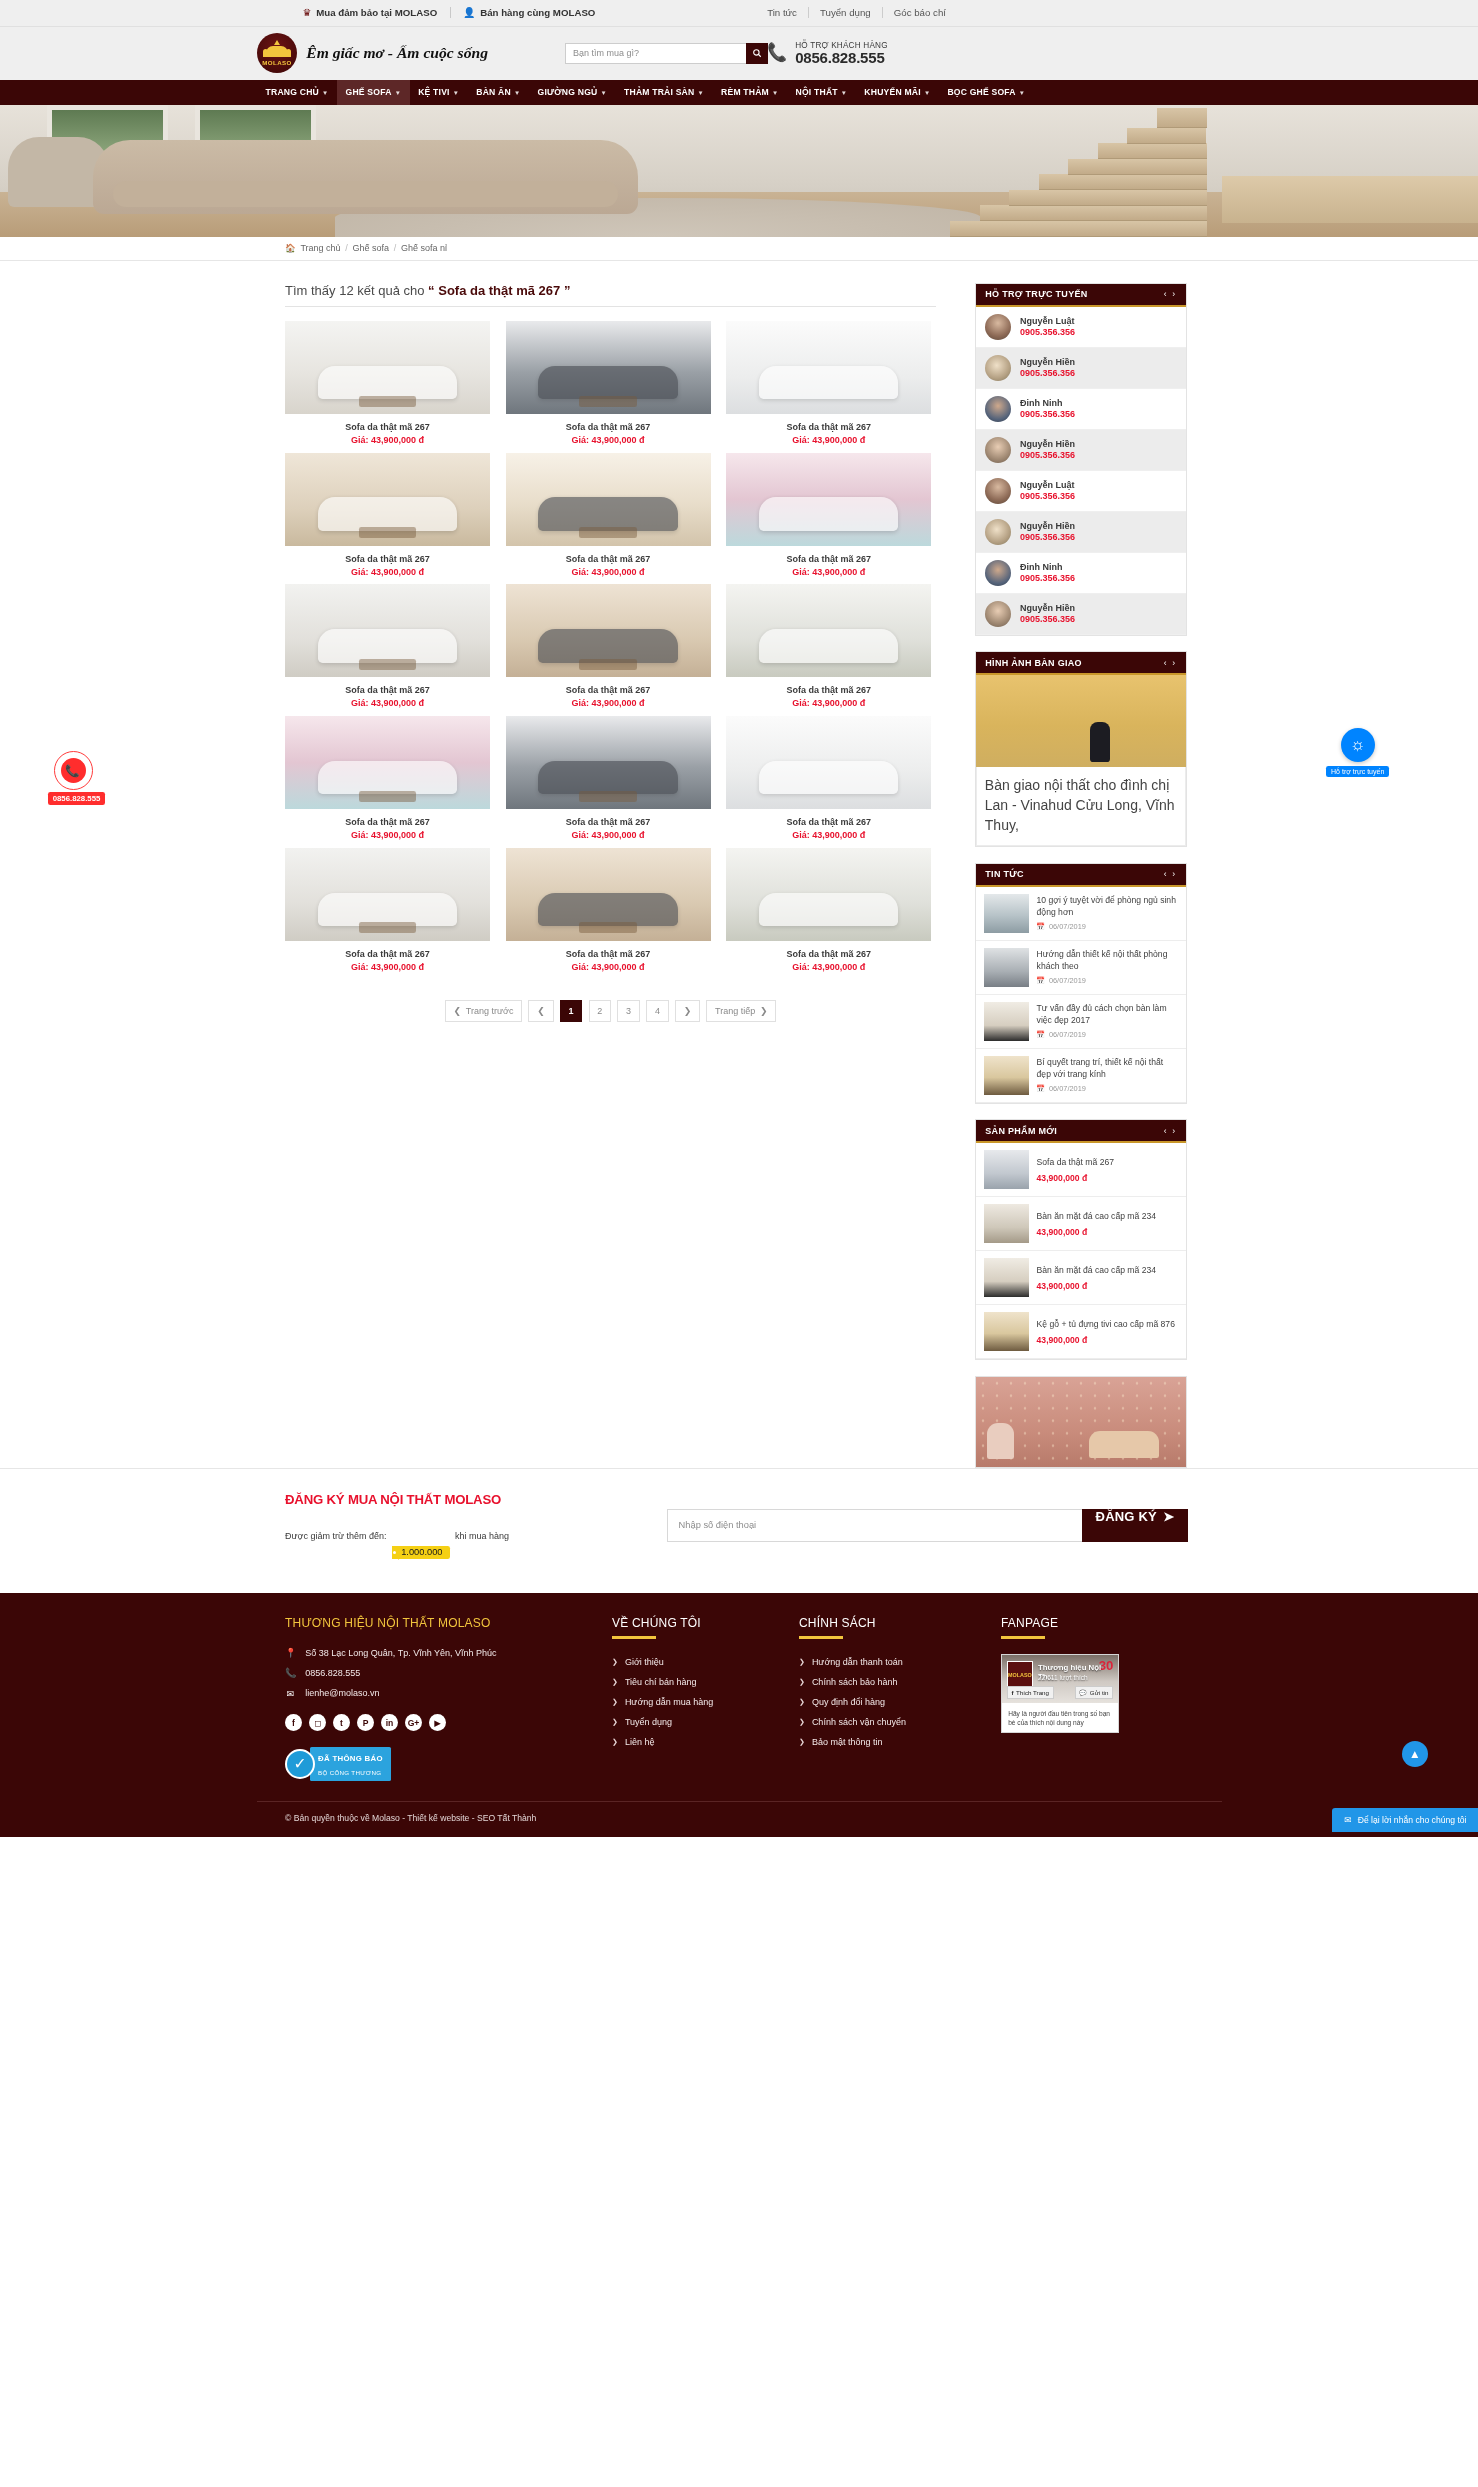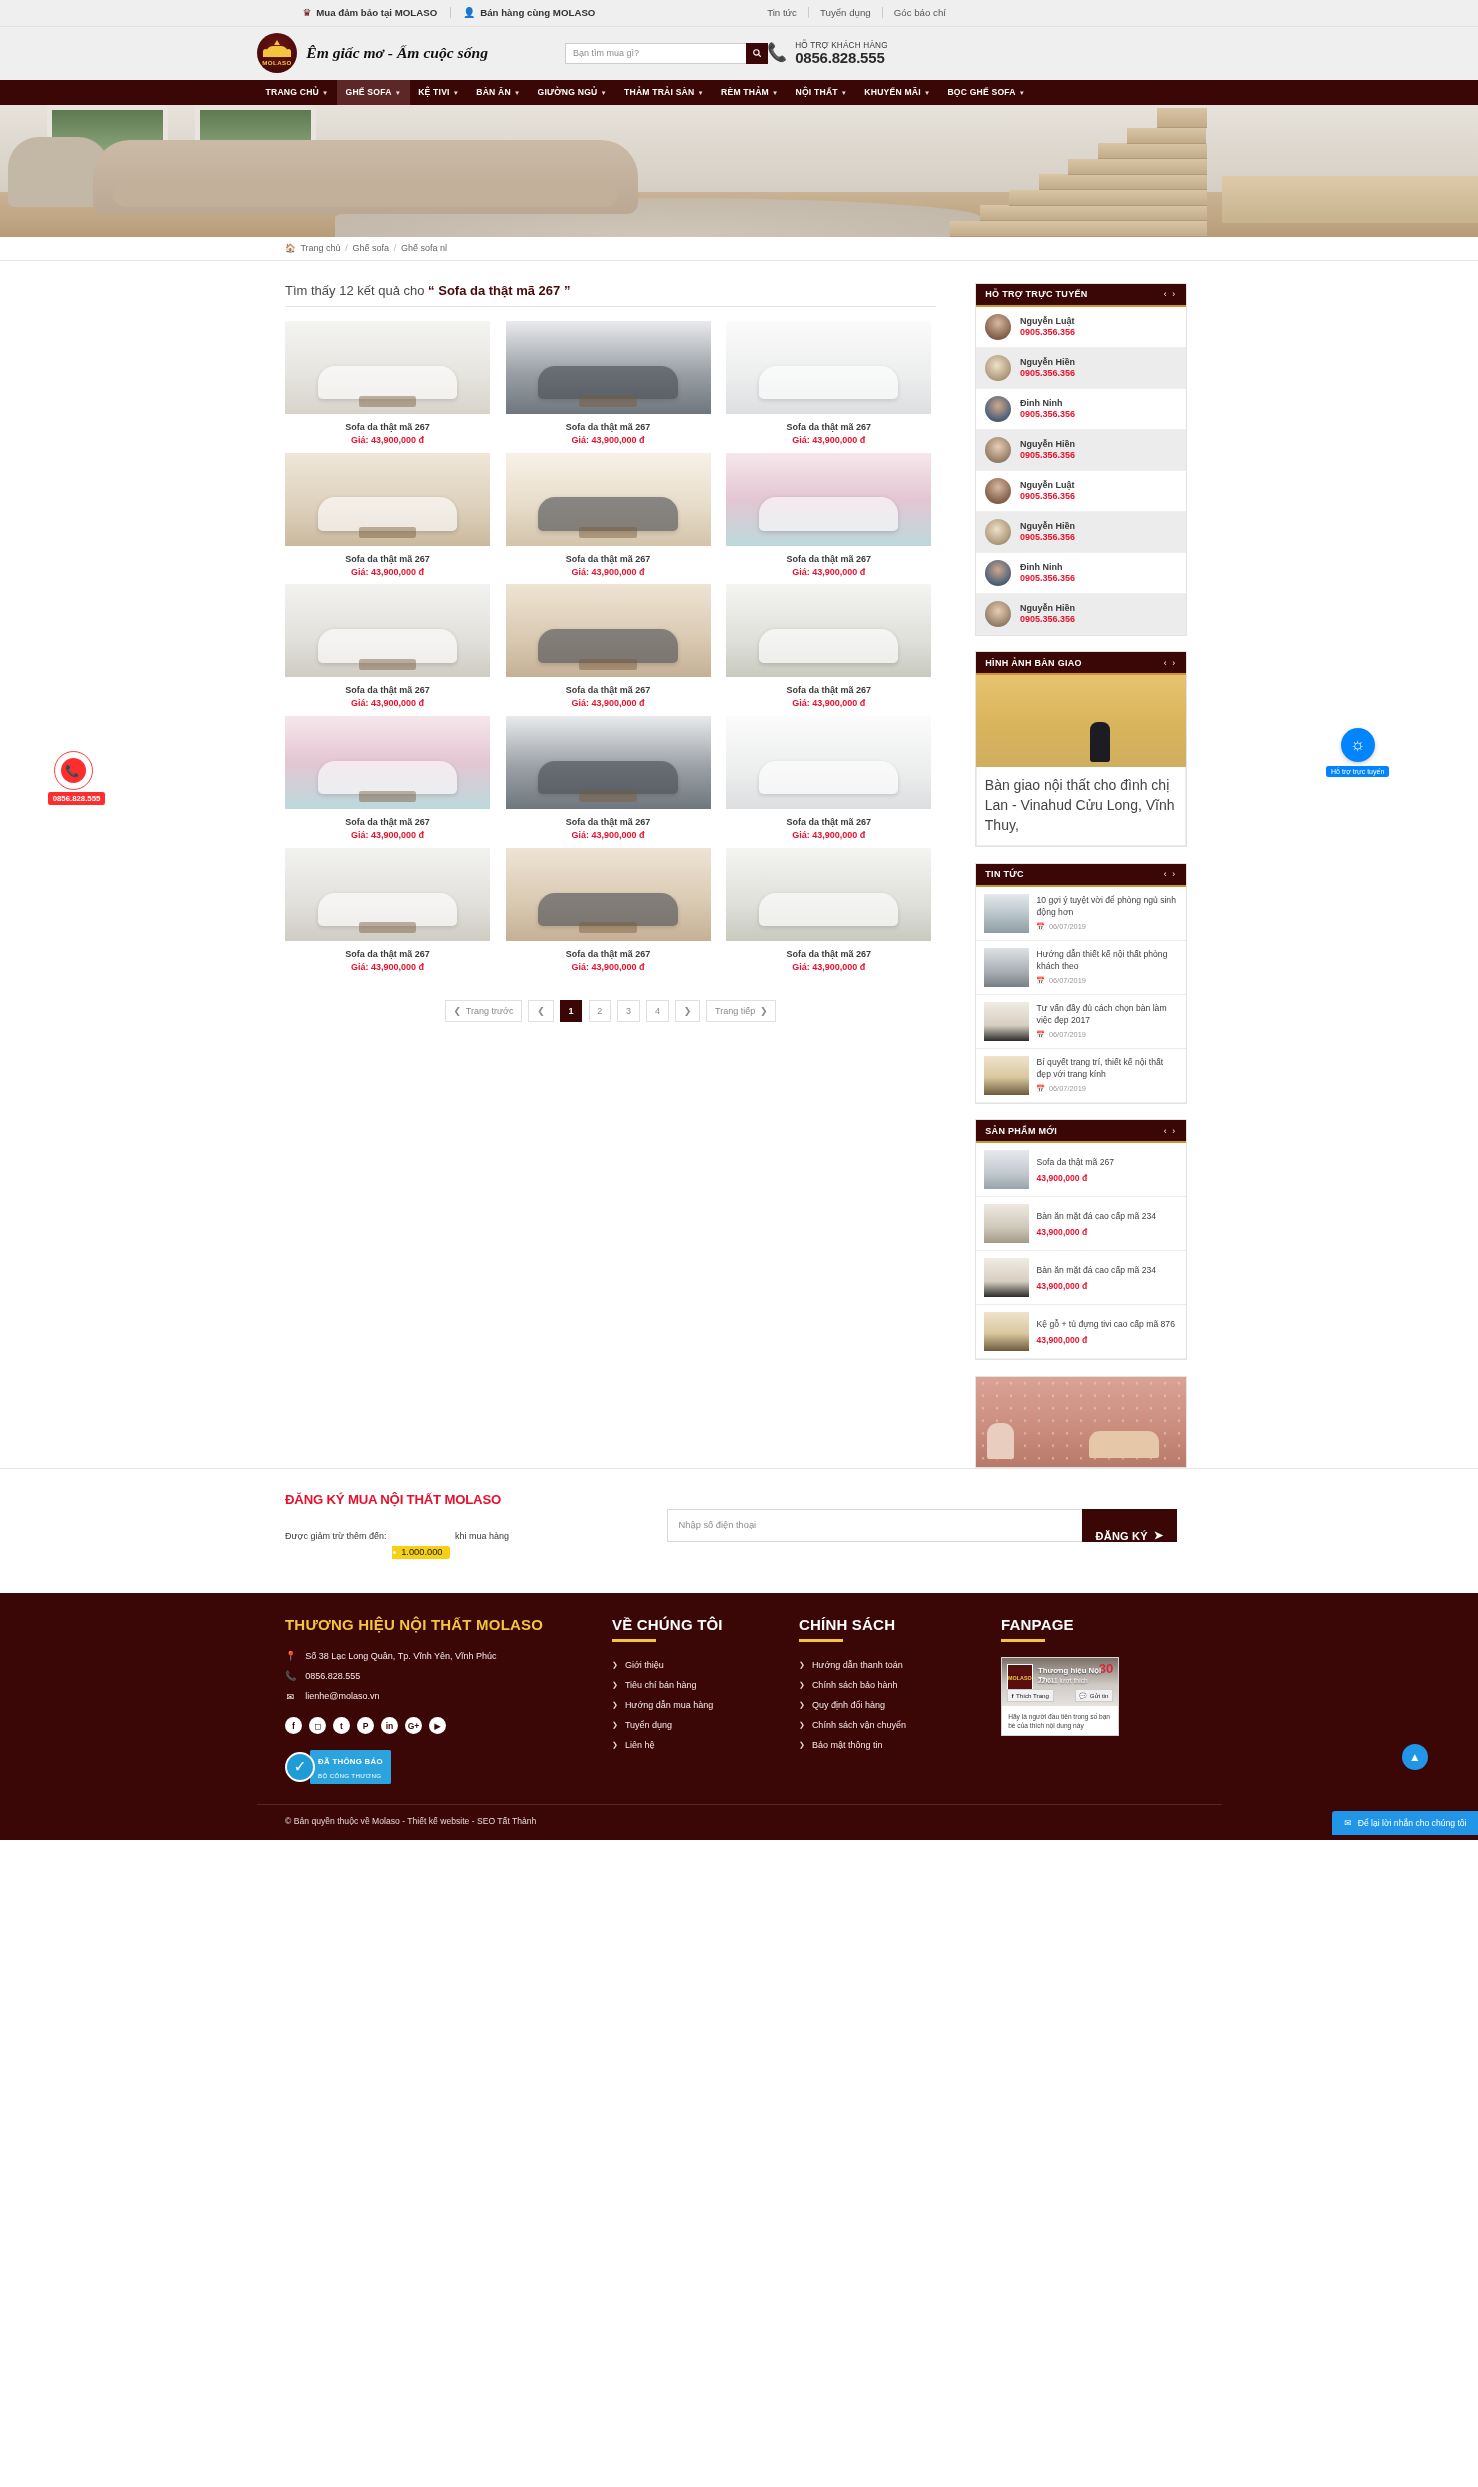--- a/index.html
+++ b/index.html
@@ -201,32 +201,32 @@
   }
   .tag:before { content:""; position:absolute; left:-7px; top:0; border:7px solid transparent; border-right-color:#f5d014; }
   .tag:after { content:""; position:absolute; left:0.8px; top:5.4px; width:3.1px; height:3.1px; border-radius:50%; background:#fff; }
   .nl-form { display:flex; margin-left: 15.6px; }
   .nl-input {
     width:415px; height:33px; border:0.8px solid #d8d8d8; border-right:none; padding:0 11px;
     font-size:9.3px; color:#444; outline:none; font-family:"Liberation Sans", sans-serif;
   }
   .nl-input::placeholder { color:#8d8d8d; }
   .nl-btn {
-    height:33px; background:#3b0606; color:#fff; border:none; font-weight:bold; font-size:11px;
-    padding: 0 14px; display:flex; align-items:flex-end; gap:6.2px; cursor:pointer; letter-spacing:0.2px;
+    height:33px; background:#3b0606; color:#fff; border:none; font-weight:bold; font-size:13px;
+    padding: 0 14px; display:flex; align-items:flex-start; gap:6.2px; cursor:pointer; letter-spacing:0.2px;
   }
 
   
   .footer { background:#3b0606; color:#fff; padding: 23px 0 0; }
   .f-inner { width:965px; margin:0 auto; display:flex; padding-left:28px; gap: 0; }
   .f-col1 { width: 327px; }
   .f-col2 { width: 187px; }
   .f-col3 { width: 202px; }
   .f-col4 { width: 202px; }
-  .f-title { color:#f2c53d; font-weight:bold; font-size:15px; letter-spacing:0.2px; }
+  .f-title { color:#f2c53d; font-weight:normal; font-size:12px; letter-spacing:0.2px; }
   .f-title.white { color:#fff; }
   .f-ul { width:44px; height:2.3px; background:#f2c53d; margin-top:6.2px; }
   .f-contact { margin-top: 17px; display:flex; flex-direction:column; gap:9.3px; }
   .f-line { display:flex; align-items:center; gap:9.3px; font-size:9px; color:#f3e9e9; }
   .f-ico { width:11px; text-align:center; color:#fff; font-size:9.3px; }
   .socials { display:flex; gap:7px; margin-top: 15.6px; }
   .soc { width:17px; height:17px; border-radius:50%; background:#fff; color:#3b0606;
     display:flex; align-items:center; justify-content:center; font-size:8.6px; font-weight:bold; cursor:pointer; }
   .bct { margin-top: 15.6px; display:flex; align-items:center; }
   .bct-seal { width:30px; height:30px; border-radius:50%; background:#1f9bd8; display:flex; align-items:center; justify-content:center;

